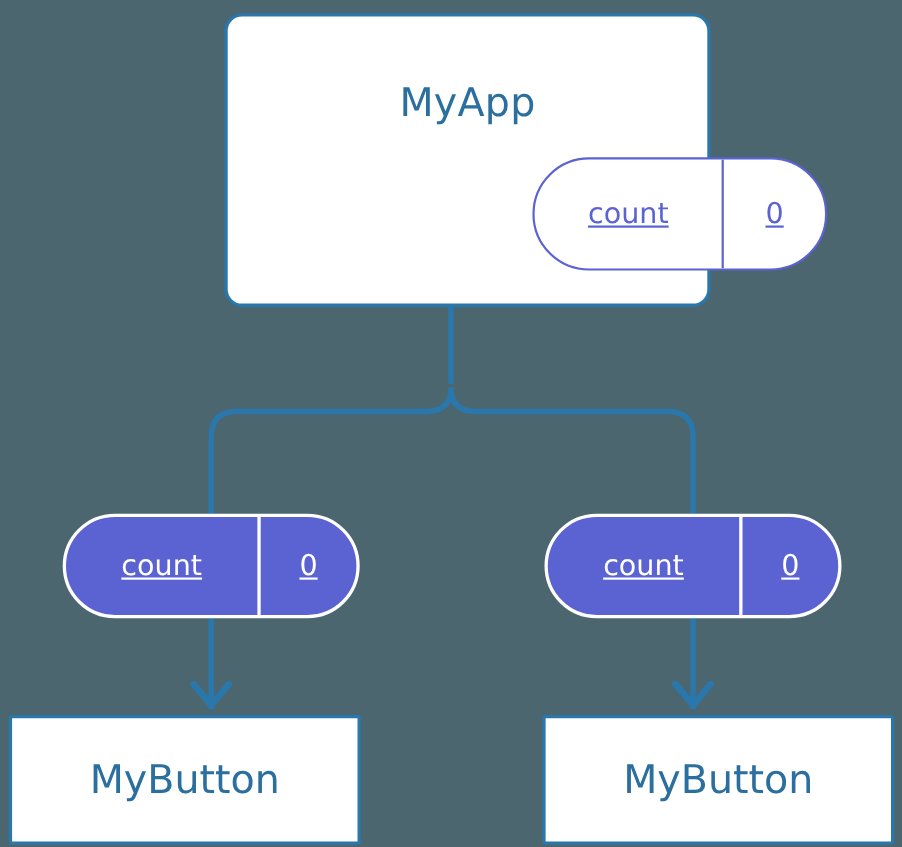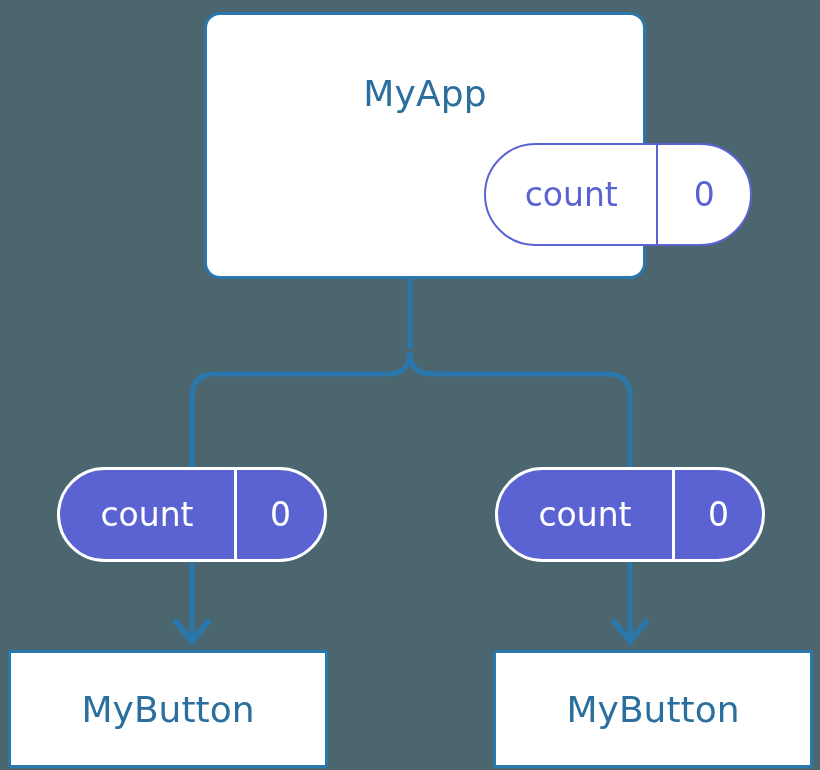--- a/index.html
+++ b/index.html
@@ -64,23 +64,24 @@
     box-sizing: border-box;
     border-radius: 999px;
     overflow: hidden;
   }
   .pill .pill-key,
   .pill .pill-val {
     display: flex;
     align-items: center;
     justify-content: center;
     box-sizing: border-box;
-    font-size: 33px;
+    font-size: 26px;
     font-weight: 400;
     line-height: 1;
+    text-decoration: underline;
   }
 
   
   .pill.outline {
     border: 2px solid #5b63d3;
     background: #ffffff;
   }
   .pill.outline .pill-key {
     color: #5b63d3;
   }

